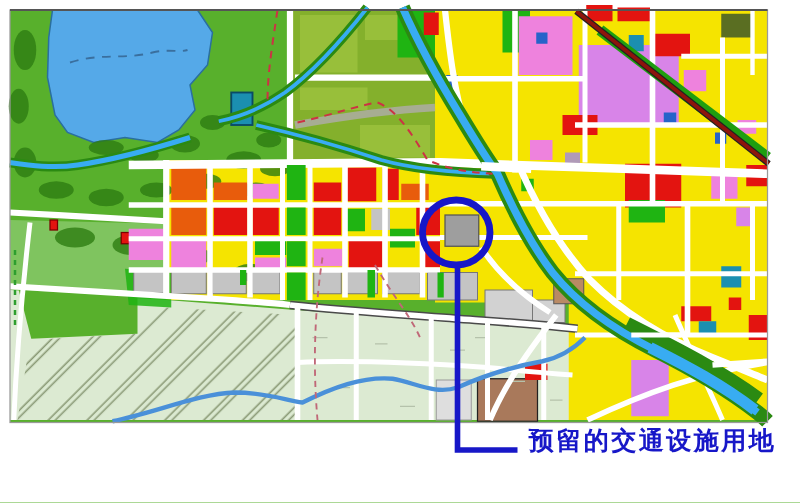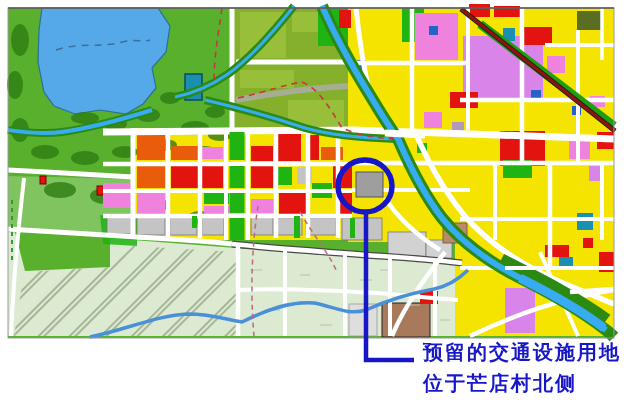--- a/index.html
+++ b/index.html
@@ -285,14 +285,13 @@
 
   <rect x="356" y="172" width="27" height="25" fill="#9e9e9e" stroke="#555" stroke-width="1"></rect>
 
   <g>
     <ellipse cx="365" cy="186" rx="27" ry="26" class="hl" stroke-width="5.5"></ellipse>
     <path d="M366,212 L366,360 L414,360" class="hl" stroke-width="4.5"></path>
   </g>
 </svg>
 
 <div class="annot" style="left:423px;top:339px">预留的交通设施用地</div>
-<div class="annot" style="left:423px;top:370px">位于芒店村北侧</div>
 </div>
 
 </body></html>

